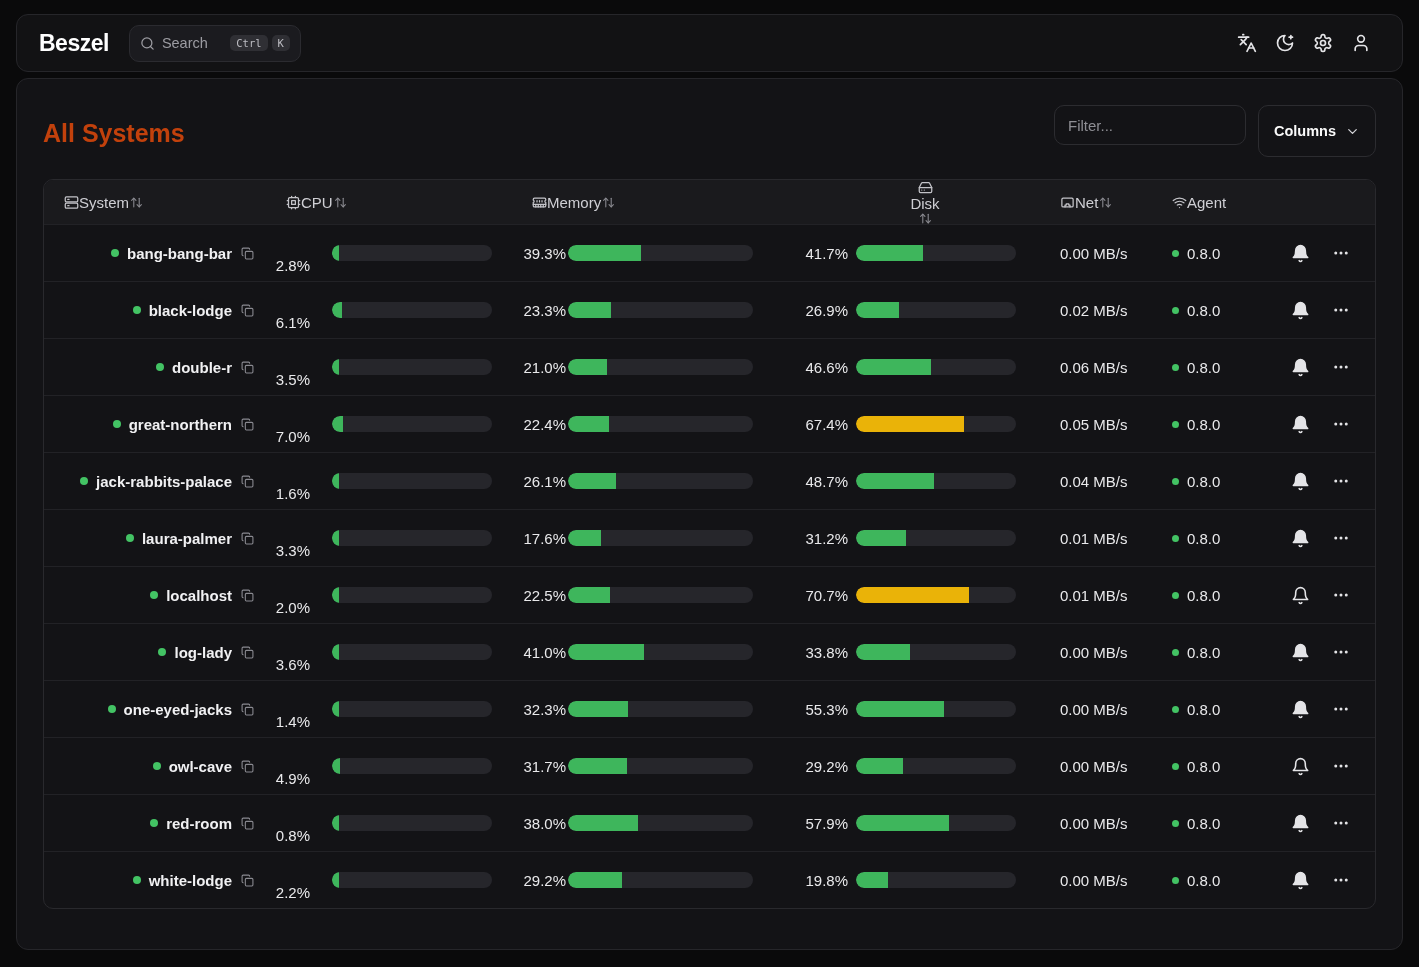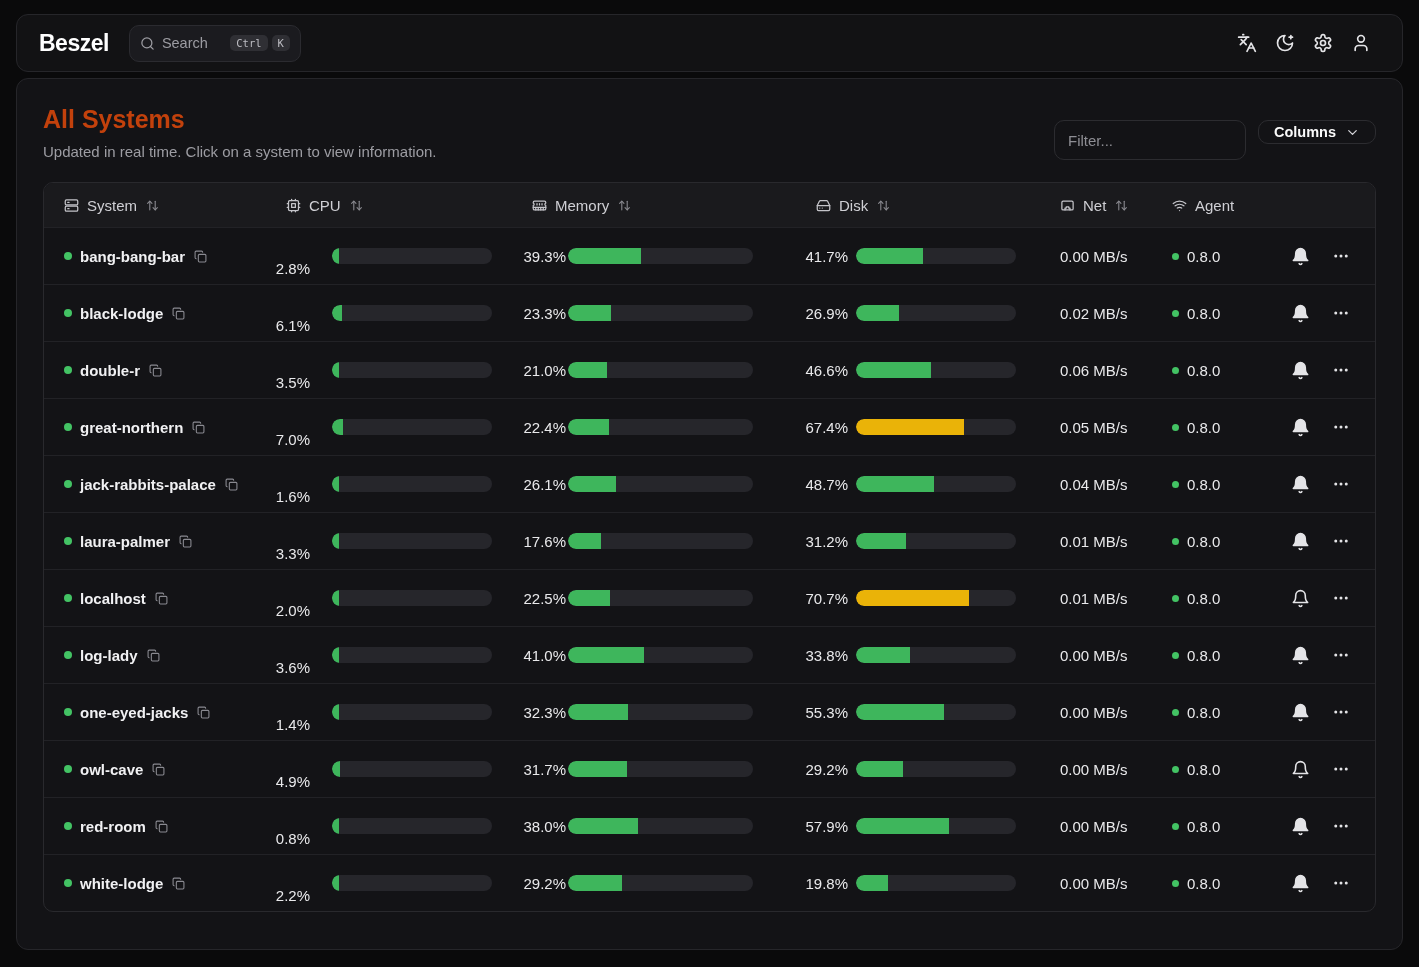--- a/index.html
+++ b/index.html
@@ -34,38 +34,38 @@
   
   .card{margin:0 16px;background:var(--card-bg);border:1px solid var(--border);border-radius:12px;
     padding:26px;height:872px;}
   .card-head{display:flex;justify-content:space-between;align-items:flex-end;}
   .card-head h1{font-size:25px;font-weight:700;color:#c2410c;margin-bottom:9px;}
   .card-head p{font-size:15px;color:var(--muted);}
   .controls{display:flex;gap:12px;}
   .filter-input{width:192px;height:40px;background:transparent;border:1px solid #2c2c30;border-radius:10px;
     padding:0 13px;color:var(--text);font-size:15px;font-family:inherit;outline:none;}
   .filter-input::placeholder{color:#8e8e94;}
-  .columns-btn{height:24px;padding:0 15px;display:flex;align-items:center;gap:9px;background:transparent;
+  .columns-btn{height:52px;padding:0 15px;display:flex;align-items:center;gap:9px;background:transparent;
     border:1px solid #2c2c30;border-radius:10px;color:#fafafa;font-size:14.5px;font-weight:600;
     font-family:inherit;cursor:pointer;}
   .columns-btn .icon{color:#d4d4d8;}
 
   
   .table{margin-top:22px;border:1px solid #29292d;border-radius:10px;overflow:hidden;}
   .thead,.tr{display:grid;grid-template-columns:210px 252px 272px 256px 128px 112px 1fr;align-items:center;}
   .thead{height:44px;background:var(--thead-bg);color:#cfcfd4;font-size:15px;}
-  .th{display:flex;align-items:center;gap:8px;cursor:pointer;}
+  .th{display:flex;align-items:center;cursor:pointer;}
   .th .icon{color:#c4c4c9;}
   .th .sort{color:#8a8a90;margin-left:1px;}
   .th-system{padding-left:20px;}
-  .th-cpu{margin-left:32px;} .th-memory{margin-left:26px;} .th-disk{margin-left:38px;}
+  .th-cpu{margin-left:32px;} .th-memory{margin-left:26px;} .th-disk{margin-left:38px;flex-direction:column;}
   .th-net{margin-left:26px;} .th-agent{margin-left:10px;cursor:default;}
   .tr{height:57px;border-top:1px solid var(--row-border);cursor:pointer;}
   .td{font-size:15px;color:#e9e9eb;}
-  .td-system{display:flex;align-items:center;gap:8px;padding-left:20px;}
+  .td-system{display:flex;align-items:center;gap:8px;padding-left:20px;justify-content:flex-end;}
   .dot{width:8px;height:8px;border-radius:50%;background:var(--status-green);flex:0 0 auto;}
   .dot.sm{width:7px;height:7px;}
   .sys-name{font-weight:600;color:#f1f1f3;white-space:nowrap;}
   .copy{color:var(--dim);margin-left:1px;cursor:pointer;}
   .td-metric{display:flex;align-items:center;}
   .val{text-align:right;white-space:nowrap;}
   .td-cpu .val{flex:0 0 56px;margin-right:22px;margin-top:25px;}
   .td-memory .val{flex:0 0 60px;margin-right:2px;}
   .td-disk .val{flex:0 0 70px;margin-right:8px;}
   .bar{height:16px;border-radius:8px;background:var(--track);overflow:hidden;}
@@ -132,21 +132,20 @@
           <circle cx="12" cy="7" r="4"></circle>
         </svg>
     </span>
   </button>
 </header>
 
 <main class="card">
   <div class="card-head">
     <div>
       <h1>All Systems</h1>
-      <p>Updated in real time. Click on a system to view information.</p>
     </div>
     <div class="controls">
       <input class="filter-input" type="text" placeholder="Filter..." style="">
       <button class="columns-btn">
         <span>Columns</span>
         <span class="icon">
           <svg width="15" height="15" viewBox="0 0 24 24" fill="none" stroke="currentColor" stroke-width="2" stroke-linecap="round" stroke-linejoin="round">
               <path d="m6 9 6 6 6-6"></path>
             </svg>
         </span>

